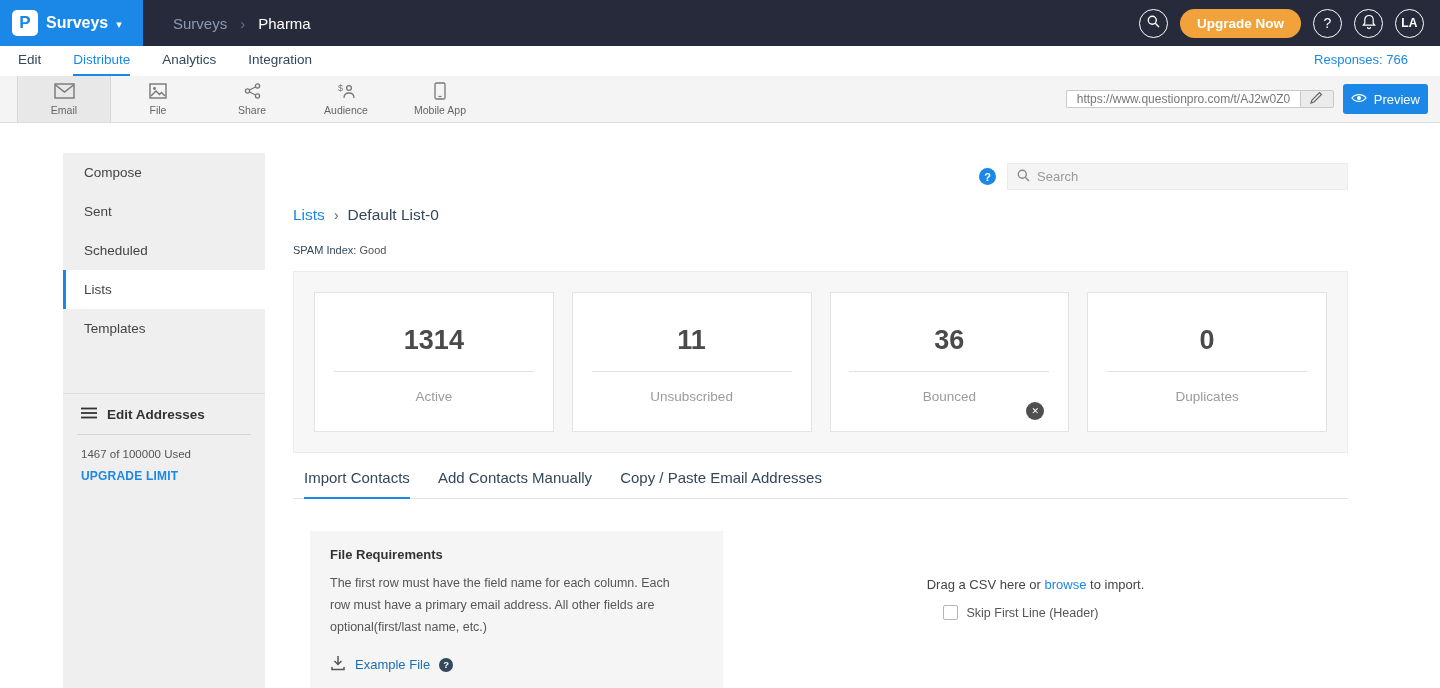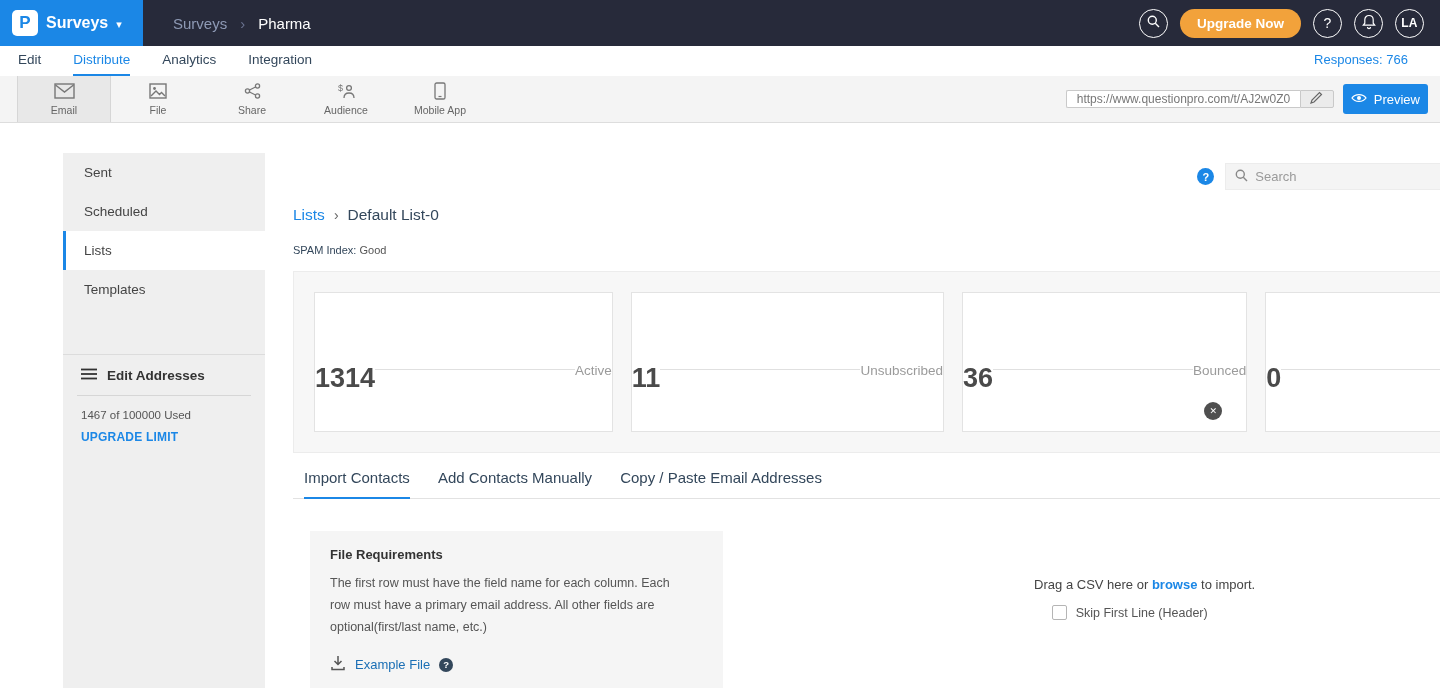--- a/index.html
+++ b/index.html
@@ -60,41 +60,41 @@
   .list-crumb { margin-top:16px; font-size:15.5px; display:flex; align-items:center; gap:9px; }
   .crumb-lists { color:#1b87e6; cursor:pointer; }
   .crumb-arrow { color:#666; font-size:14px; }
   .crumb-current { color:#33475b; }
 
   .spam-row { margin-top:20px; font-size:11px; }
   .spam-label { color:#33475b; font-weight:normal; }
   .spam-value { color:#545454; }
 
   .stats-wrap { margin-top:15px; background:#f7f7f7; border:1px solid #ececec; padding:20px; display:flex; gap:18px; }
-  .stat-card { flex:1; background:#fff; border:1px solid #e3e3e3; height:140px; position:relative; display:flex; flex-direction:row; align-items:center; }
+  .stat-card { flex:1; background:#fff; border:1px solid #e3e3e3; height:140px; position:relative; display:flex; flex-direction:column; align-items:center; }
   .stat-value { margin-top:32px; font-size:27px; font-weight:bold; color:#4a4a4a; }
   .stat-divider { width:200px; height:1px; background:#e0e0e0; margin-top:15px; }
   .stat-label { margin-top:17px; font-size:13.5px; color:#9b9b9b; }
   .stat-action { position:absolute; right:24px; bottom:11px; width:18px; height:18px; border-radius:50%; background:#4f4f4f; color:#fff; font-size:9px; display:flex; align-items:center; justify-content:center; cursor:pointer; }
 
   .contact-tabs { margin-top:16px; display:flex; gap:28px; border-bottom:1px solid #e2e2e2; padding-left:11px; }
   .contact-tab { font-size:15px; color:#33475b; padding-bottom:11px; cursor:pointer; border-bottom:2px solid transparent; margin-bottom:-1px; }
   .contact-tab.active { border-bottom-color:#1b87e6; }
 
   .import-panel { display:flex; margin-top:32px; }
   .file-req { width:413px; background:#f5f5f5; padding:16px 20px 18px; margin-left:17px; flex:none; }
   .file-req-title { font-size:13px; font-weight:bold; color:#333; }
   .file-req-body { margin-top:11px; font-size:12.5px; color:#555; line-height:1.75; max-width:362px; }
   .example-row { margin-top:16px; display:flex; align-items:center; gap:9px; }
   .example-link { color:#1b6fb5; font-size:13px; cursor:pointer; }
   .mini-help { width:14px; height:14px; border-radius:50%; background:#33475b; color:#fff; font-size:9.5px; font-weight:bold; display:flex; align-items:center; justify-content:center; cursor:pointer; }
 
   .dropzone { flex:1; display:flex; flex-direction:column; align-items:center; margin-top:46px; gap:13px; }
   .drop-text { font-size:13px; color:#444; }
-  .browse-link { color:#1b87e6; cursor:pointer;font-weight:bold; }
+  .browse-link { color:#1b87e6; cursor:pointer; }
   .skip-row { display:flex; align-items:center; gap:9px; font-size:12.5px; color:#555; align-self:center; margin-left:-30px; }
   .checkbox { width:15px; height:15px; border:1px solid #b5b5b5; background:#fff; border-radius:2px; cursor:pointer; appearance:none; }
 </style>
 </head>
 <body>
 
 <header class="topnav">
   <div class="logo-area">
     <div class="logo-box">P</div>
     <span class="product-name">Surveys</span>
@@ -207,20 +207,21 @@
           </svg>
       </span>
       <span>Preview</span>
     </button>
   </div>
 </div>
 
 <div class="content">
 
   <aside class="sidebar">
+    <div class="side-item">Compose</div>
     <div class="side-item">Sent</div>
     <div class="side-item">Scheduled</div>
     <div class="side-item active">Lists</div>
     <div class="side-item">Templates</div>
     <div class="side-sep"></div>
     <div class="email-head">
       <span>
         <svg width="16" height="12" viewBox="0 0 16 12">
             <line x1="0" y1="1.5" x2="16" y2="1.5" stroke="#333" stroke-width="1.8"></line>
             <line x1="0" y1="6" x2="16" y2="6" stroke="#333" stroke-width="1.8"></line>

